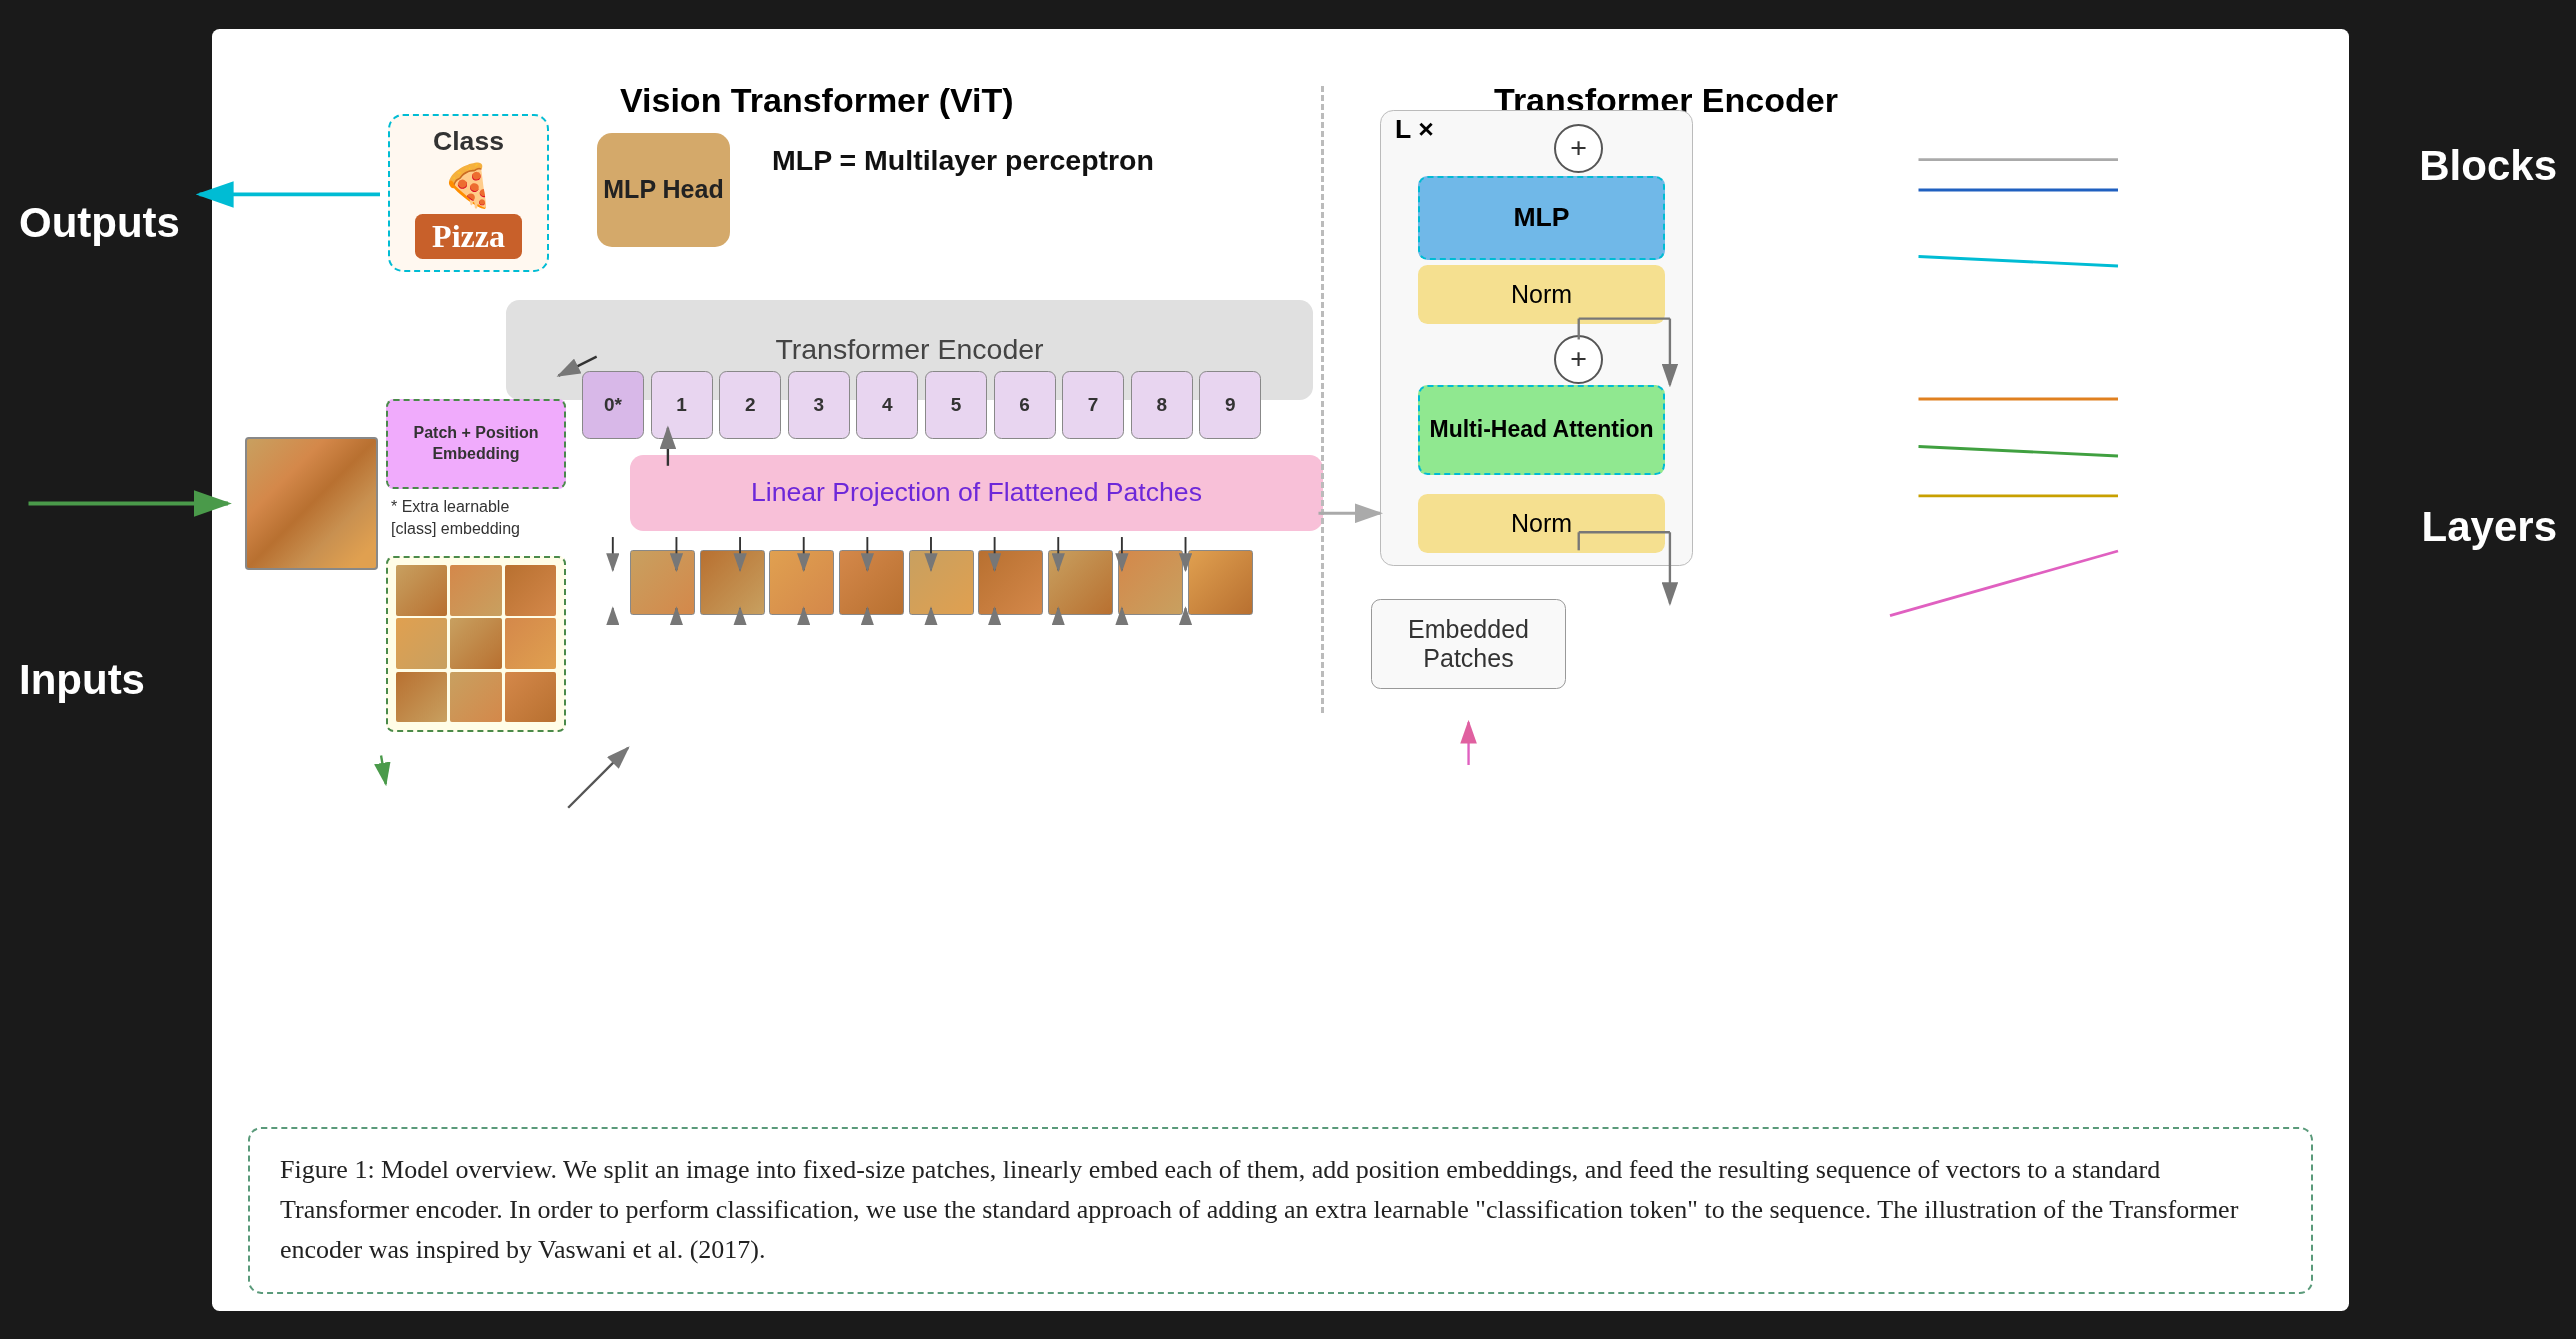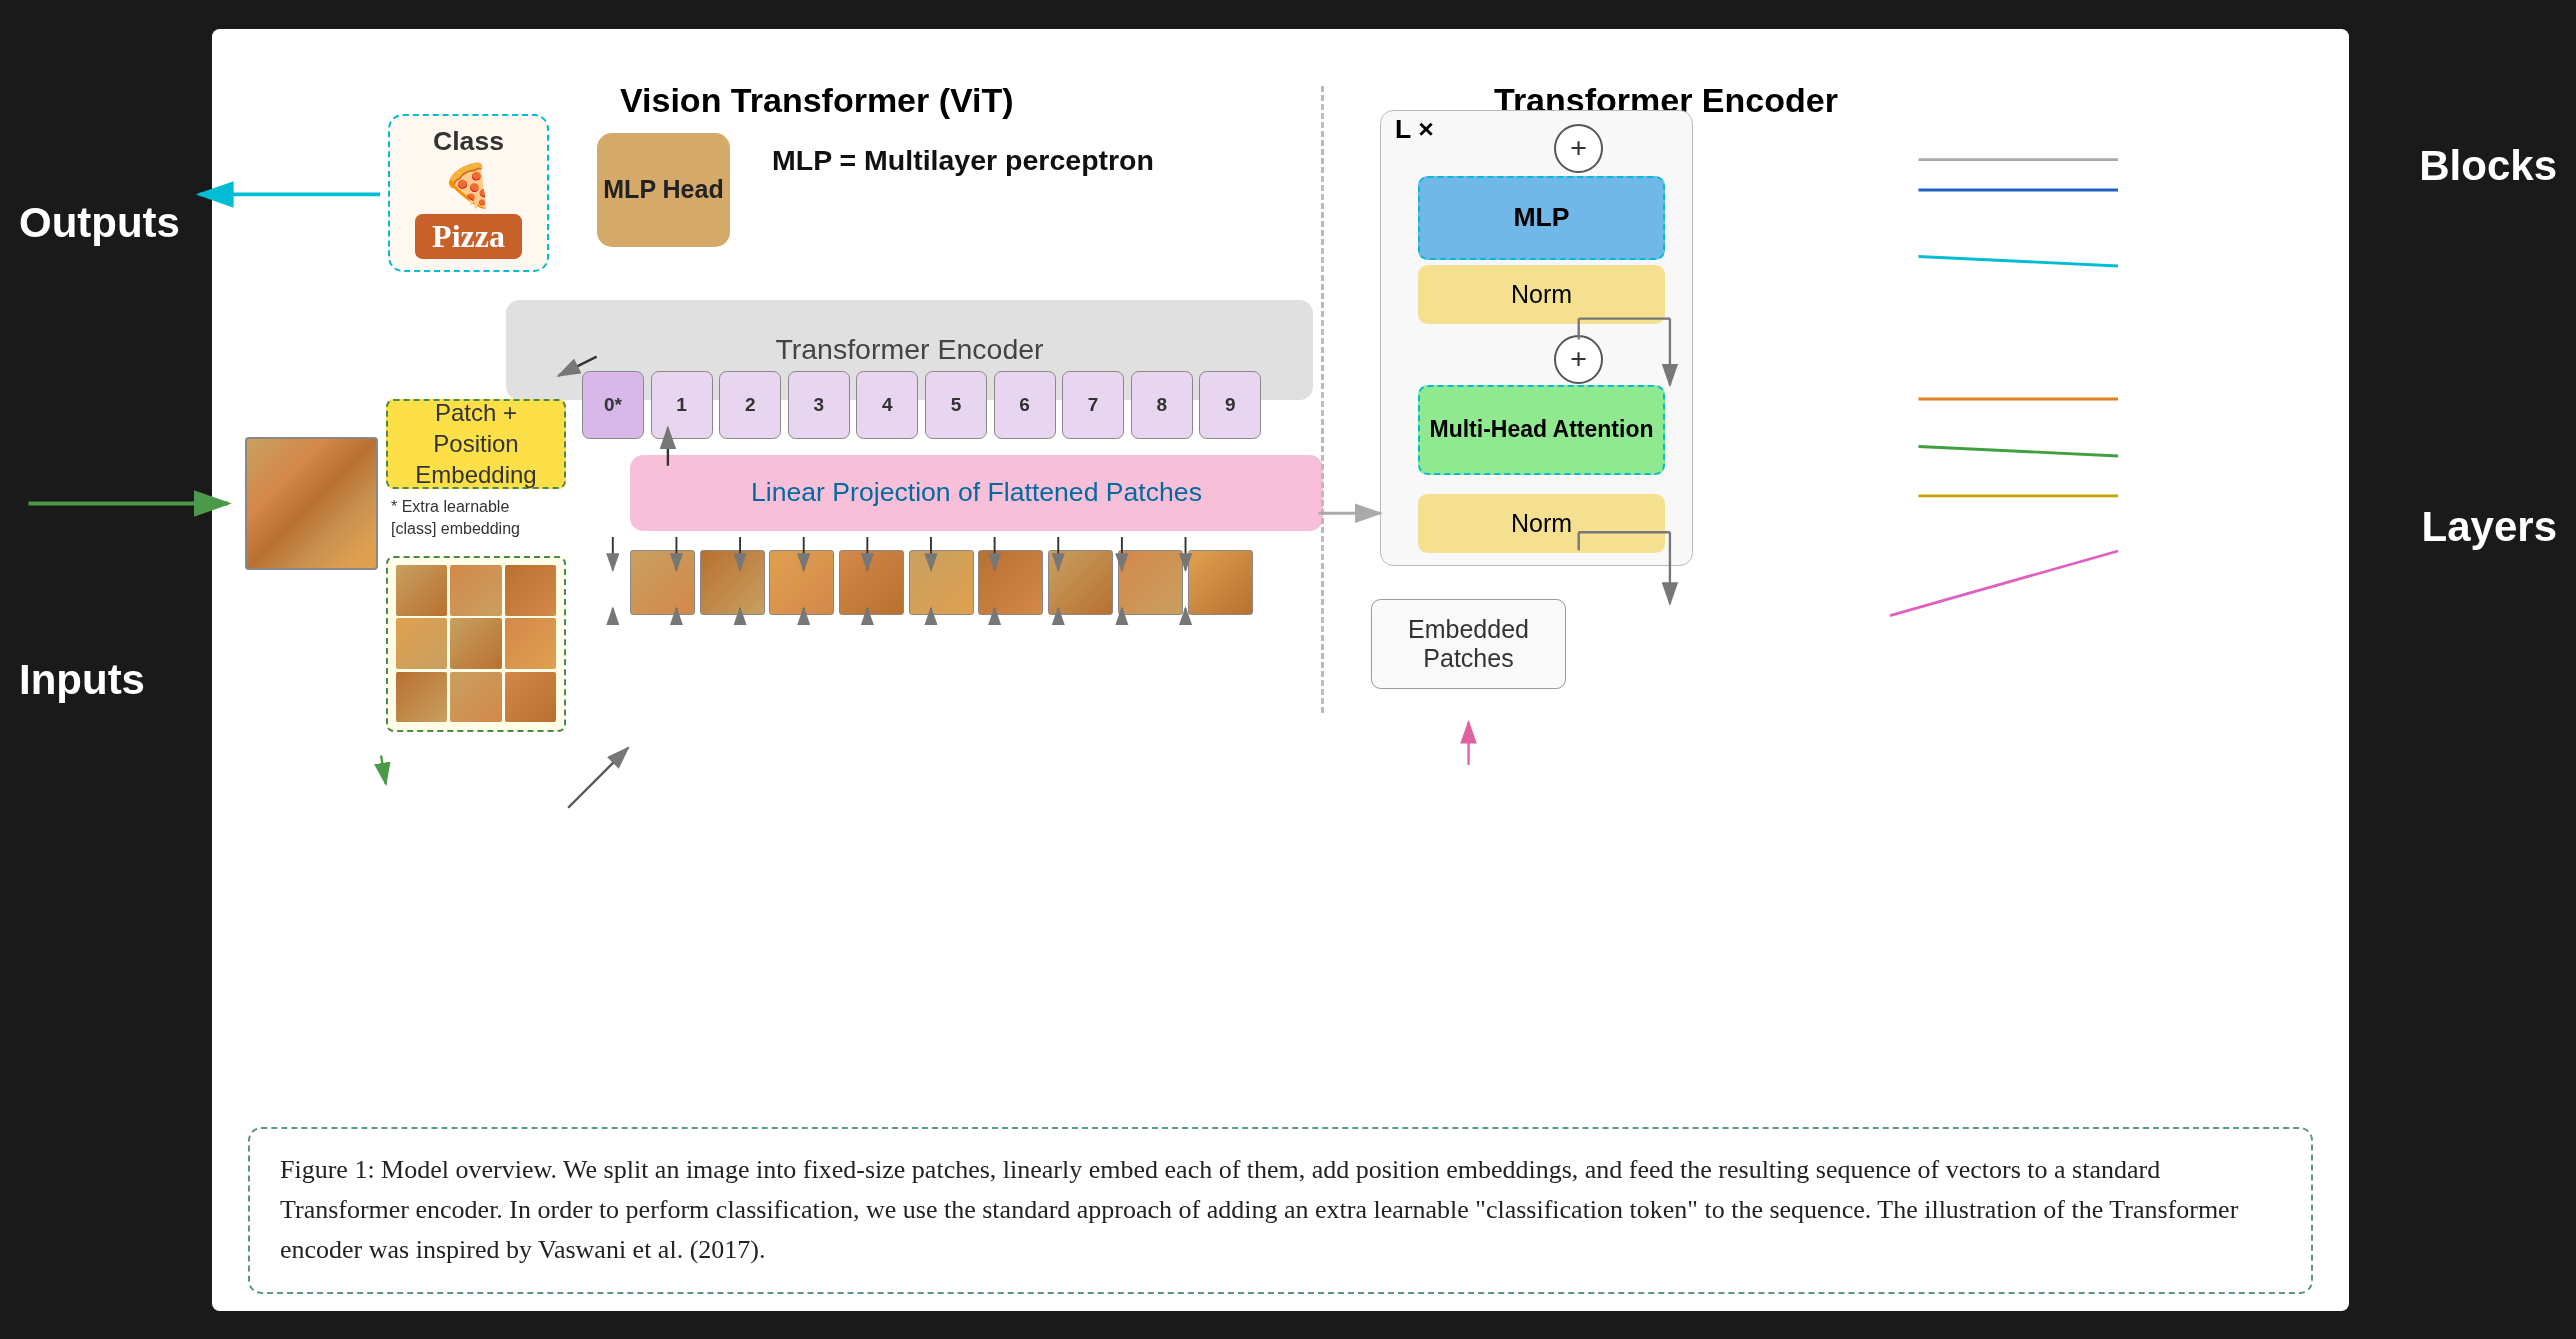--- a/index.html
+++ b/index.html
@@ -96,38 +96,38 @@
   </div>
 
   <div style="position:absolute; left:385px; top:104px; width:133px; height:114px; background:#d4a96a; border-radius:15px; display:flex; align-items:center; justify-content:center; text-align:center; font-size:25px; font-weight:bold; font-family:Arial,sans-serif; color:#222;">
     <span>MLP Head</span>
   </div>
 
   <div style="position:absolute; left:560px; top:112px; font-size:28.5px; font-weight:bold; font-family:Arial,sans-serif; color:#111; line-height:1.4;">MLP = Multilayer perceptron</div>
 
   <div style="position:absolute; left:294px; top:271px; width:807px; height:100px; background:#e0e0e0; border-radius:13.3px; display:flex; align-items:center; justify-content:center; font-size:28.5px; font-family:Arial,sans-serif; color:#444;">Transformer Encoder</div>
 
-  <div style="position:absolute; left:174px; top:370px; width:180px; height:90px; border:2.4px dashed #4a8a4a; border-radius:7.6px; background:#fde047; display:flex; align-items:center; justify-content:center; text-align:center; font-size:24px; font-weight:normal; font-family:Arial,sans-serif; color:#333; padding:5.7px; line-height:1.3;">Patch + Position Embedding</div>
+  <div style="position:absolute; left:174px; top:370px; width:180px; height:90px; border:2.4px dashed #4a8a4a; border-radius:7.6px; background:#f0abfc; display:flex; align-items:center; justify-content:center; text-align:center; font-size:16px; font-weight:bold; font-family:Arial,sans-serif; color:#333; padding:5.7px; line-height:1.3;">Patch + Position Embedding</div>
 
   <div style="position:absolute; left:179px; top:467px; font-size:16px; font-family:Arial,sans-serif; color:#333; line-height:1.4;">* Extra learnable<br>[class] embedding</div>
 
   <div style="position:absolute; left:370px; top:342px; display:flex; gap:6.6px;">
     <div style="width:62px; height:68px; background:#d8b8e8; border:1.9px solid #888; border-radius:7.6px; display:flex; align-items:center; justify-content:center; font-size:19px; font-family:Arial,sans-serif; font-weight:bold; color:#333;">0*</div>
     <div style="width:62px; height:68px; background:#e8d5f0; border:1.9px solid #888; border-radius:7.6px; display:flex; align-items:center; justify-content:center; font-size:19px; font-family:Arial,sans-serif; font-weight:bold; color:#333;">1</div>
     <div style="width:62px; height:68px; background:#e8d5f0; border:1.9px solid #888; border-radius:7.6px; display:flex; align-items:center; justify-content:center; font-size:19px; font-family:Arial,sans-serif; font-weight:bold; color:#333;">2</div>
     <div style="width:62px; height:68px; background:#e8d5f0; border:1.9px solid #888; border-radius:7.6px; display:flex; align-items:center; justify-content:center; font-size:19px; font-family:Arial,sans-serif; font-weight:bold; color:#333;">3</div>
     <div style="width:62px; height:68px; background:#e8d5f0; border:1.9px solid #888; border-radius:7.6px; display:flex; align-items:center; justify-content:center; font-size:19px; font-family:Arial,sans-serif; font-weight:bold; color:#333;">4</div>
     <div style="width:62px; height:68px; background:#e8d5f0; border:1.9px solid #888; border-radius:7.6px; display:flex; align-items:center; justify-content:center; font-size:19px; font-family:Arial,sans-serif; font-weight:bold; color:#333;">5</div>
     <div style="width:62px; height:68px; background:#e8d5f0; border:1.9px solid #888; border-radius:7.6px; display:flex; align-items:center; justify-content:center; font-size:19px; font-family:Arial,sans-serif; font-weight:bold; color:#333;">6</div>
     <div style="width:62px; height:68px; background:#e8d5f0; border:1.9px solid #888; border-radius:7.6px; display:flex; align-items:center; justify-content:center; font-size:19px; font-family:Arial,sans-serif; font-weight:bold; color:#333;">7</div>
     <div style="width:62px; height:68px; background:#e8d5f0; border:1.9px solid #888; border-radius:7.6px; display:flex; align-items:center; justify-content:center; font-size:19px; font-family:Arial,sans-serif; font-weight:bold; color:#333;">8</div>
     <div style="width:62px; height:68px; background:#e8d5f0; border:1.9px solid #888; border-radius:7.6px; display:flex; align-items:center; justify-content:center; font-size:19px; font-family:Arial,sans-serif; font-weight:bold; color:#333;">9</div>
   </div>
 
-  <div style="position:absolute; left:418px; top:426px; width:693px; height:76px; background:#f8c0d8; border-radius:13.3px; display:flex; align-items:center; justify-content:center; font-size:26.6px; font-family:Arial,sans-serif; color:#0369a1;">Linear Projection of Flattened Patches</div>
+  <div style="position:absolute; left:418px; top:426px; width:693px; height:76px; background:#f8c0d8; border-radius:13.3px; display:flex; align-items:center; justify-content:center; font-size:26.6px; font-family:Arial,sans-serif; color:#6d28d9;">Linear Projection of Flattened Patches</div>
 
   <div style="position:absolute; left:33px; top:408px; width:133px; height:133px; background:linear-gradient(135deg,#c8a060 0%,#d4884a 30%,#b87030 50%,#c89050 70%,#e0a050 90%); border:2.8px solid #888; border-radius:3.8px;"></div>
 
   <div style="position:absolute; left:174px; top:527px; width:180px; height:176px; border:2.4px dashed #4a8a4a; border-radius:7.6px; background:#fffde7; display:grid; grid-template-columns:repeat(3,1fr); grid-template-rows:repeat(3,1fr); gap:2.8px; padding:7.6px;">
     <div style="background:linear-gradient(135deg,#c8a060,#b87030); border-radius:1.9px;"></div>
     <div style="background:linear-gradient(135deg,#d4884a,#c8a060); border-radius:1.9px;"></div>
     <div style="background:linear-gradient(135deg,#b87030,#d4884a); border-radius:1.9px;"></div>
     <div style="background:linear-gradient(135deg,#e0a050,#c8a060); border-radius:1.9px;"></div>
     <div style="background:linear-gradient(135deg,#c8a060,#b87030); border-radius:1.9px;"></div>
     <div style="background:linear-gradient(135deg,#d4884a,#e0a050); border-radius:1.9px;"></div>

